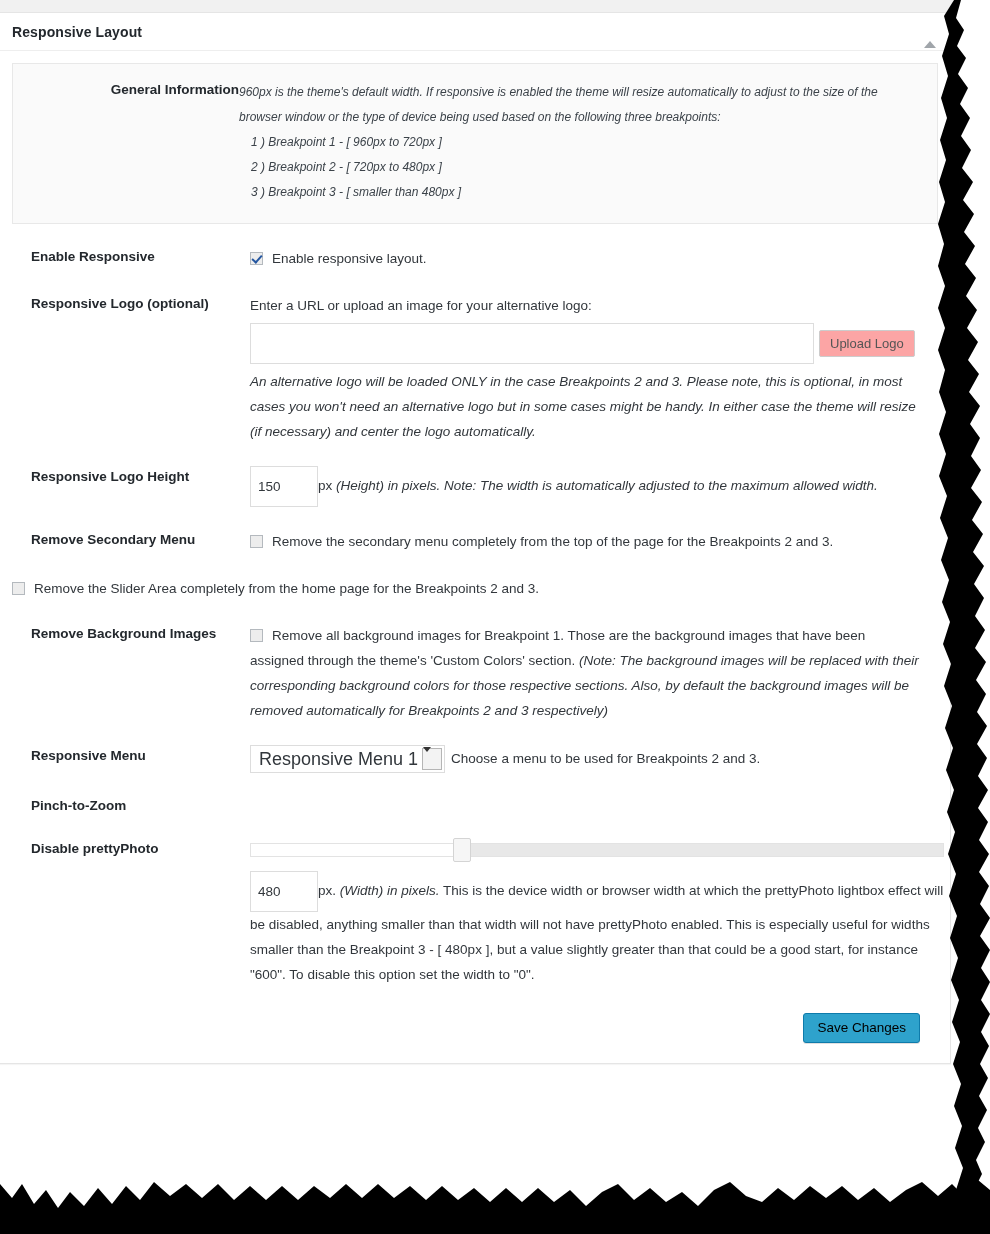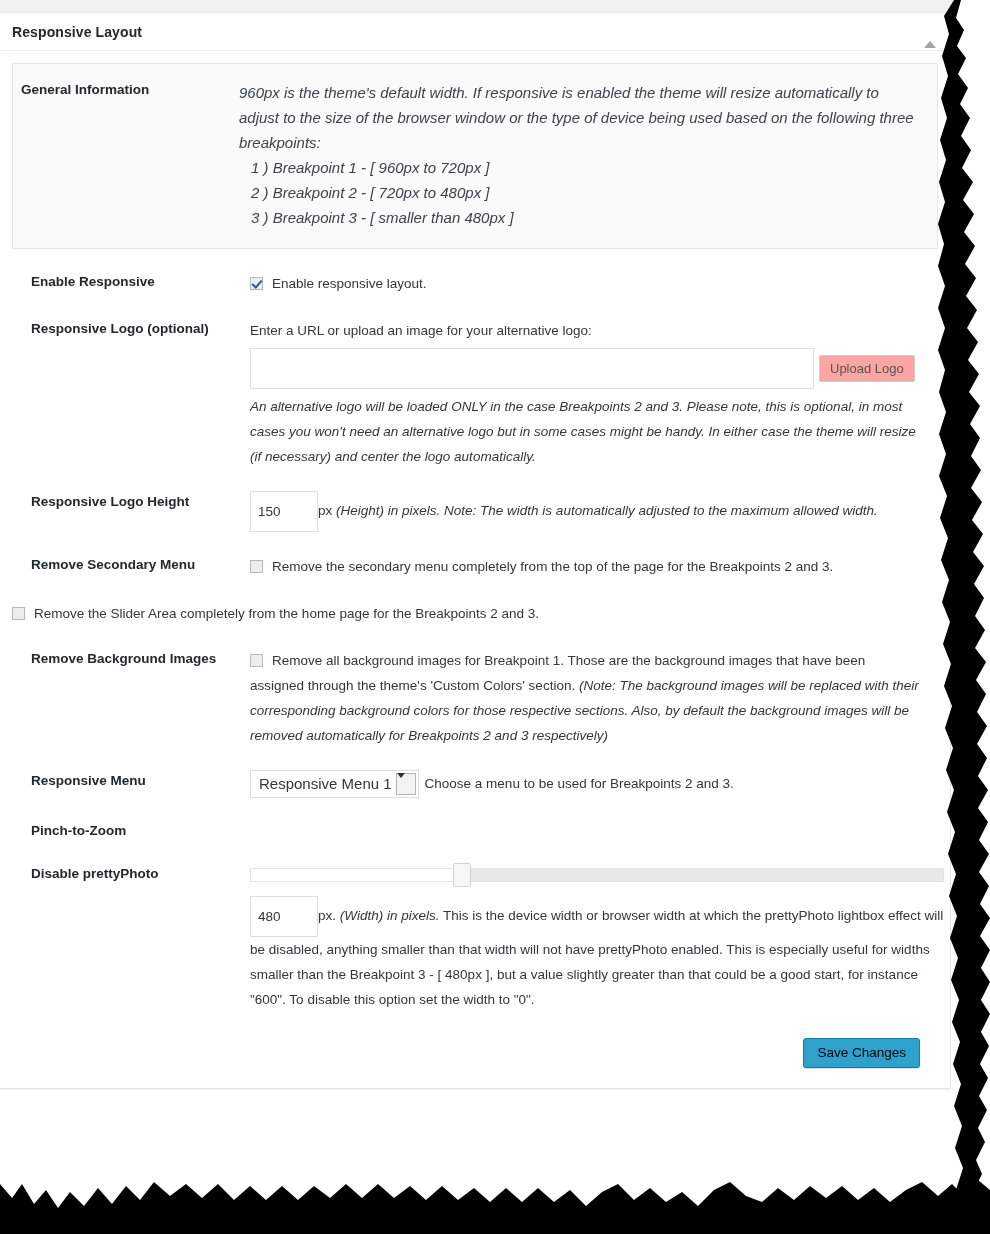--- a/index.html
+++ b/index.html
@@ -91,26 +91,27 @@
   }
   .info-box .lbl {
     width: 226px;
     flex: 0 0 226px;
     padding-left: 8px;
     box-sizing: border-box;
     font-weight: bold;
     font-size: 13.5px;
     color: #23282d;
     line-height: 20px;
+    text-align: right;
   }
   .info-box .body {
     flex: 1 1 auto;
     padding-right: 14px;
     font-style: italic;
-    font-size: 15px;
+    font-size: 12px;
     line-height: 25px;
     color: #3c434a;
   }
   .info-box .body .bp { padding-left: 12px; }
 
   
   .row {
     display: flex;
     align-items: flex-start;
     margin-bottom: 22px;
@@ -205,21 +206,21 @@
   .sel {
     display: inline-block;
     position: relative;
     height: 28px;
     border: 1px solid #dddddd;
     background: #ffffff;
     box-sizing: border-box;
     vertical-align: middle;
     padding: 0 26px 0 8px;
     line-height: 26px;
-    font-size: 15px;
+    font-size: 18px;
     color: #32373c;
     margin-right: 6px;
     cursor: pointer;
   }
   .sel .arrowbox {
     position: absolute;
     right: 2px;
     top: 2px;
     width: 20px;
     height: 22px;

